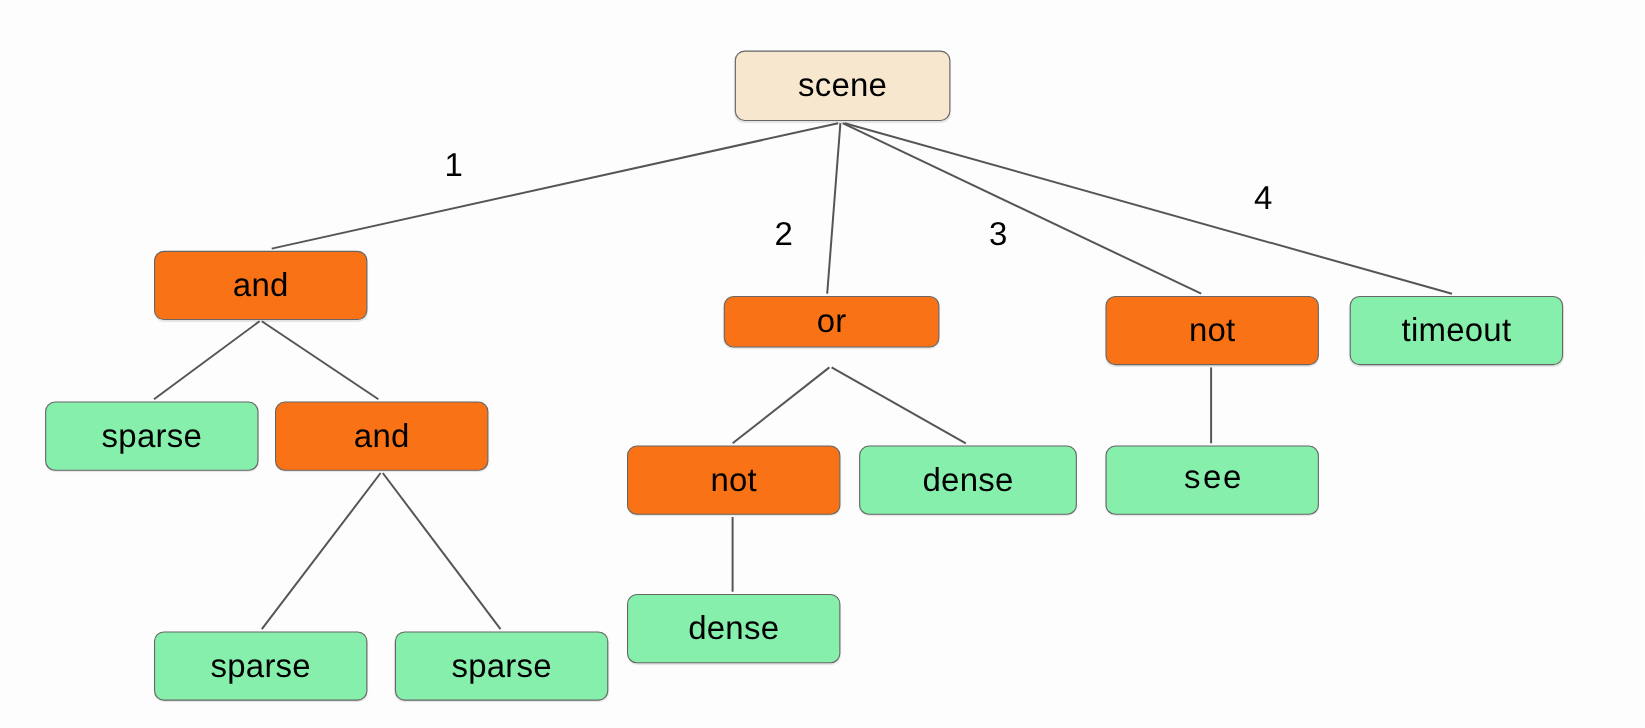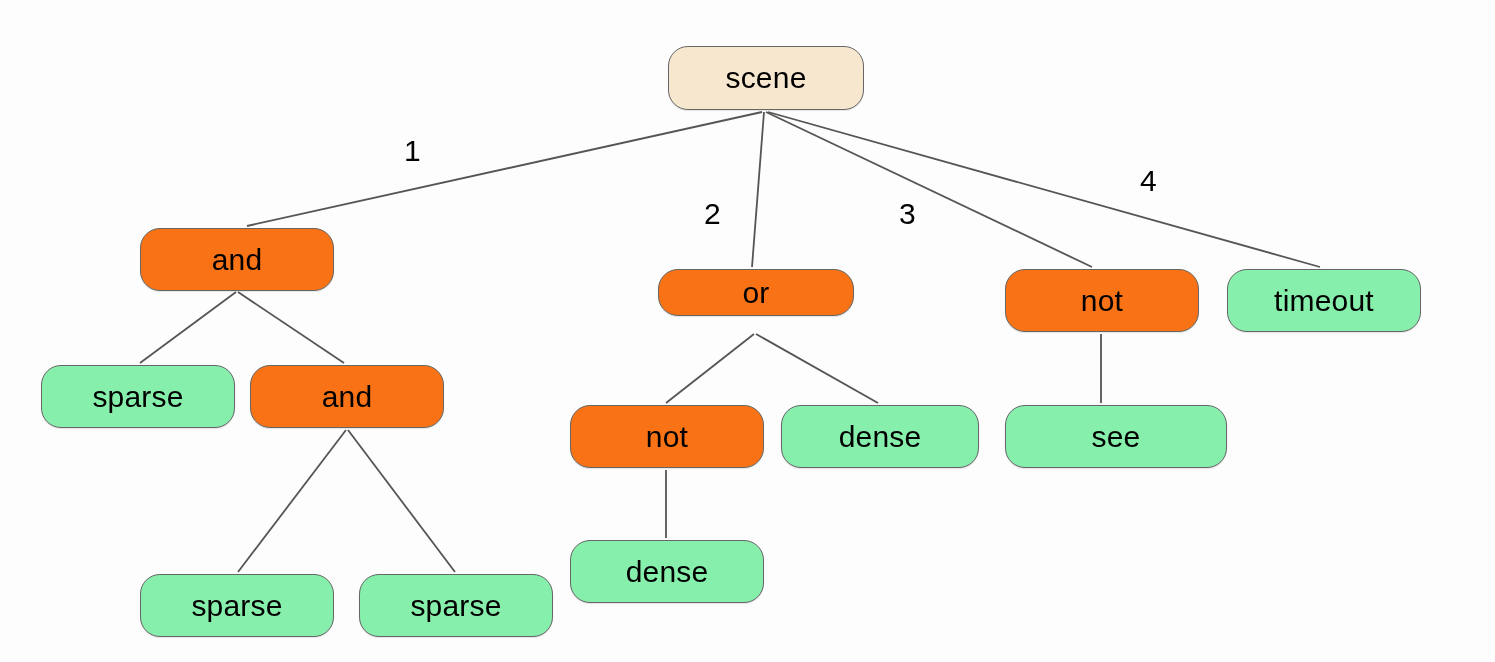--- a/index.html
+++ b/index.html
@@ -25,21 +25,21 @@
     height: 662px;
     pointer-events: none;
   }
   .node {
     position: absolute;
     box-sizing: border-box;
     display: flex;
     align-items: center;
     justify-content: center;
     border: 1.6px solid #666666;
-    border-radius: 20px;
+    border-radius: 9px;
     color: #000000;
     font-size: 30px;
     line-height: 1;
     letter-spacing: 0.2px;
     white-space: nowrap;
     box-shadow: 0 1px 1px rgba(0,0,0,0.10);
   }
   .node.root   { background: #f7e7cf; }
   .node.op     { background: #f97316; }
   .node.leaf   { background: #86efac; }
@@ -92,21 +92,21 @@
       </div>
       <div class="node op" style="left: 250px; top: 365px; width: 194px; height: 63px;">
         <span>and</span>
       </div>
       <div class="node op" style="left: 570px; top: 405px; width: 194px; height: 63px;">
         <span>not</span>
       </div>
       <div class="node leaf" style="left: 781px; top: 405px; width: 198px; height: 63px;">
         <span>dense</span>
       </div>
-      <div class="node leaf" style="left: 1005px; top: 405px; width: 222px; height: 63px;">
+      <div class="node leaf" style="left: 1005px; top: 405px; width: 194px; height: 63px; font-family: Liberation Mono, monospace;">
         <span>see</span>
       </div>
       <div class="node leaf" style="left: 570px; top: 540px; width: 194px; height: 63px;">
         <span>dense</span>
       </div>
       <div class="node leaf" style="left: 140px; top: 574px; width: 194px; height: 63px;">
         <span>sparse</span>
       </div>
       <div class="node leaf" style="left: 359px; top: 574px; width: 194px; height: 63px;">
         <span>sparse</span>

